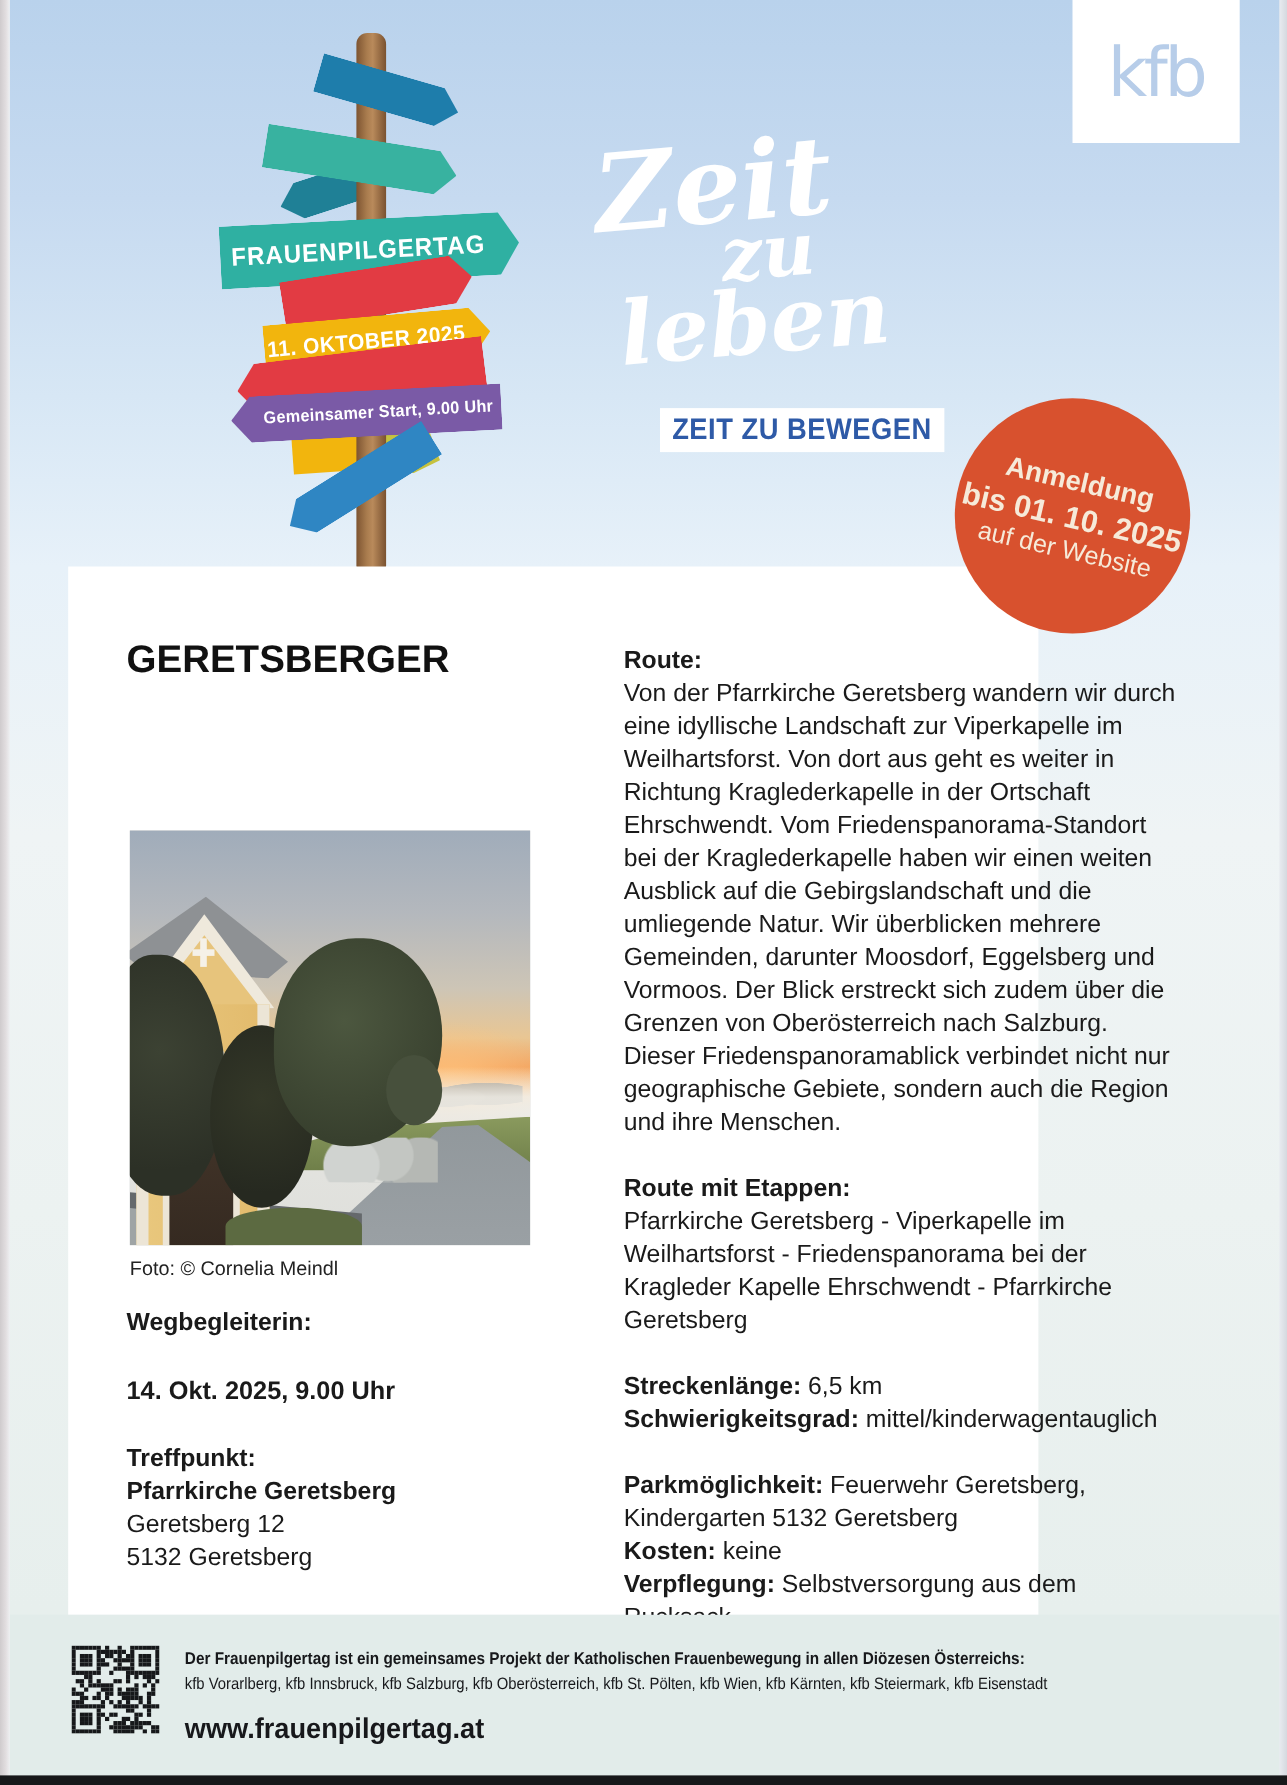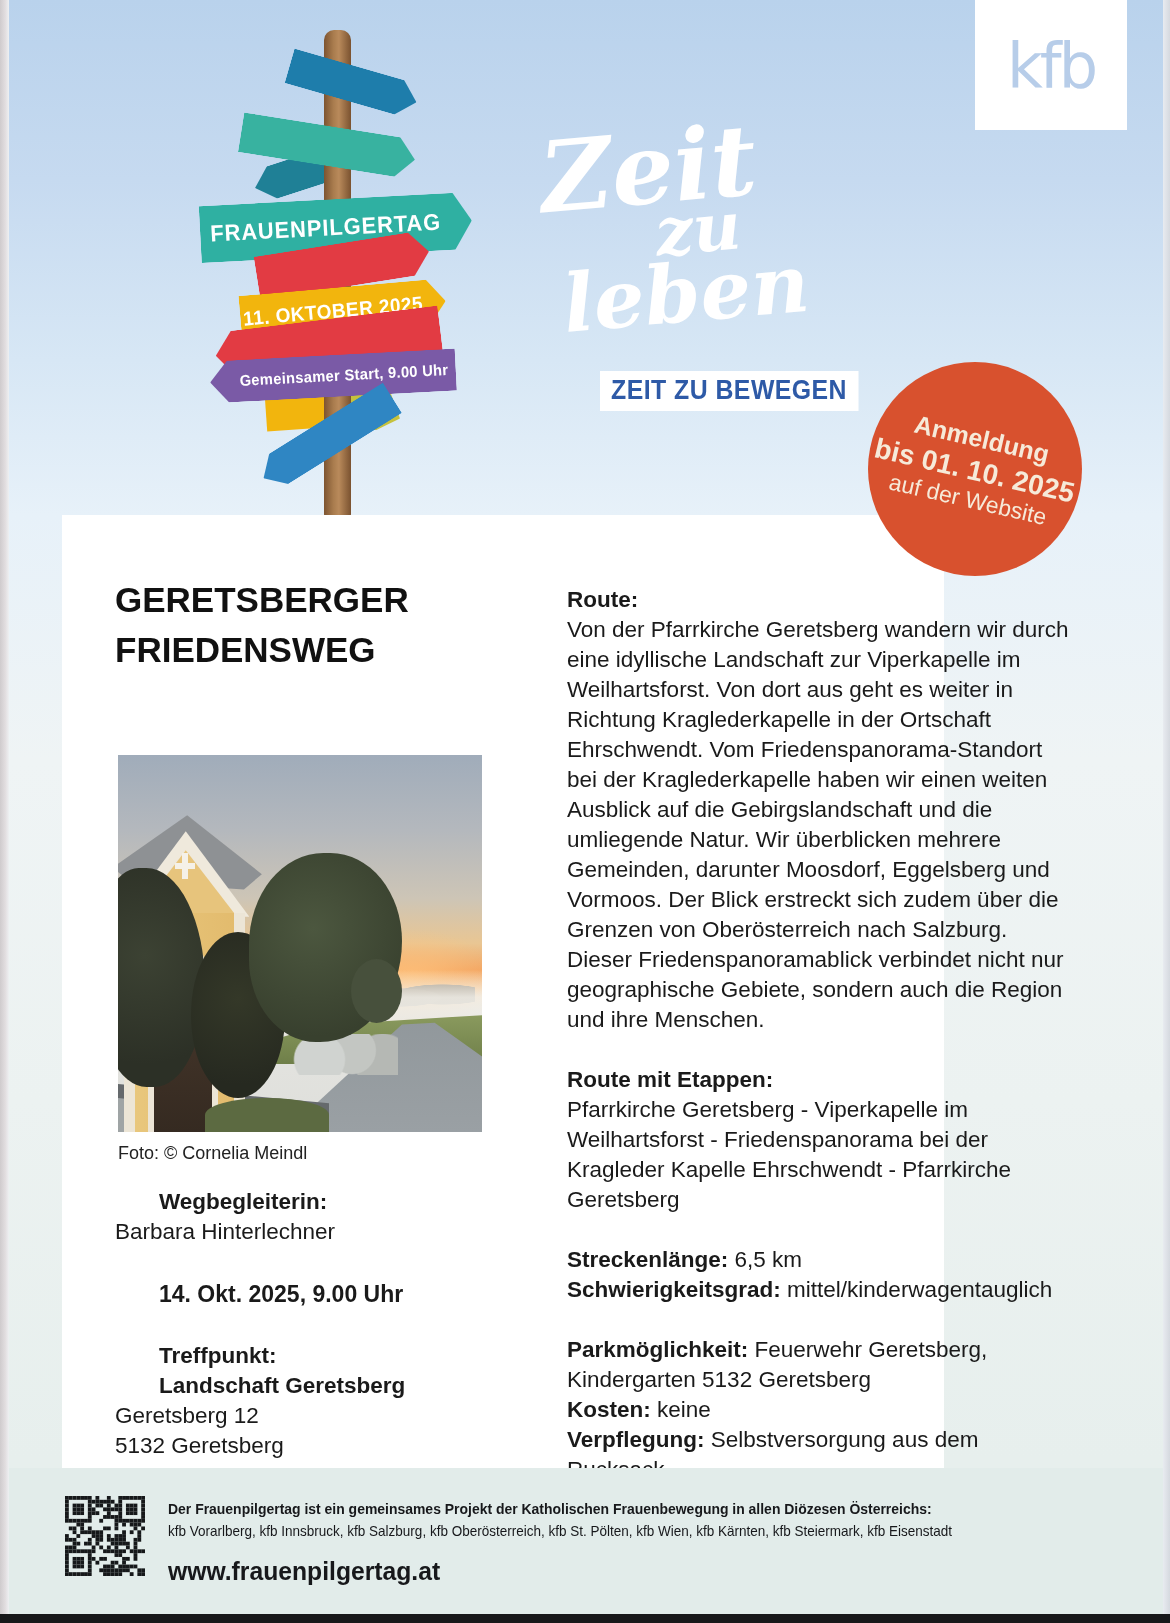--- a/index.html
+++ b/index.html
@@ -55,21 +55,21 @@
   .badge-text .b2{font-size:28px;font-weight:bold;}
   .badge-text .b3{font-size:23px;font-weight:normal;}
 
   
   .card{position:absolute;left:62px;top:515px;width:882px;height:953px;background:#ffffff;z-index:5;}
   .card-title{position:absolute;left:53px;top:60px;font-size:35px;line-height:50px;font-weight:bold;color:#111;}
   .photo{position:absolute;left:56px;top:240px;width:364px;height:377px;overflow:hidden;background:#b9bcbd;}
   .caption{position:absolute;left:56px;top:628px;font-size:18px;color:#222;}
   .left-col{position:absolute;left:53px;top:672px;width:430px;font-size:22.5px;line-height:30px;color:#1a1a1a;}
   .left-col .blk{margin-bottom:32px;}
-  .left-col .b{font-weight:bold;margin-left:44px;}
+  .left-col .b{font-weight:bold;}
   .dt{font-size:23px;}
   .right-col{position:absolute;left:505px;top:70px;width:508px;font-size:22.5px;line-height:30px;color:#1a1a1a;}
   .right-col p{margin:0 0 30px 0;}
   .right-col p.tight{margin:0;}
   .right-col strong{font-weight:bold;}
 
   
   .photo div{position:absolute;}
   .p-sky{inset:0;background:linear-gradient(180deg,#a0acba 0%,#b4b8bd 20%,#cdc5b6 38%,#e9c693 50%,#f2a360 57%,#f6c28a 62%,#ebe6dd 68%,#e3e3df 78%,#dedfdb 100%);}
   .p-sun{left:55%;top:46%;width:50%;height:28%;background:radial-gradient(ellipse at center,rgba(255,195,125,.95),rgba(255,170,90,0) 70%);}
@@ -145,21 +145,20 @@
     <div class="badge-text">
       <div class="b1">Anmeldung</div>
       <div class="b2">bis 01. 10. 2025</div>
       <div class="b3">auf der Website</div>
     </div>
   </div>
 
   <div class="card">
     <div class="card-title">
       <div>GERETSBERGER</div>
-      <div>FRIEDENSWEG</div>
     </div>
 
     <div class="photo">
       <div class="p-sky"></div>
       <div class="p-sun"></div>
       <div class="p-hills"></div>
       <div class="p-fog"></div>
       <div class="p-meadow"></div>
       <div class="p-road"></div>
       <div class="p-rocks"></div>
@@ -181,26 +180,25 @@
       <div class="p-bush-mid"></div>
       <div class="p-tree"></div>
       <div class="p-tree2"></div>
       <div class="p-grass"></div>
     </div>
     <div class="caption">Foto: © Cornelia Meindl</div>
 
     <div class="left-col">
       <div class="blk">
         <div class="b">Wegbegleiterin:</div>
-        <div>Barbara Hinterlechner</div>
       </div>
       <div class="blk b dt">14. Okt. 2025, 9.00 Uhr</div>
       <div class="blk">
         <div class="b">Treffpunkt:</div>
-        <div class="b">Landschaft Geretsberg</div>
+        <div class="b">Pfarrkirche Geretsberg</div>
         <div>Geretsberg 12</div>
         <div>5132 Geretsberg</div>
       </div>
     </div>
 
     <div class="right-col">
       <p><strong>Route:</strong><br>
         <span>Von der Pfarrkirche Geretsberg wandern wir durch eine idyllische Landschaft zur Viperkapelle im Weilhartsforst. Von dort aus geht es weiter in Richtung Kraglederkapelle in der Ortschaft Ehrschwendt. Vom Friedenspanorama-Standort bei der Kraglederkapelle haben wir einen weiten Ausblick auf die Gebirgslandschaft und die umliegende Natur. Wir überblicken mehrere Gemeinden, darunter Moosdorf, Eggelsberg und Vormoos. Der Blick erstreckt sich zudem über die Grenzen von Oberösterreich nach Salzburg. Dieser Friedenspanoramablick verbindet nicht nur geographische Gebiete, sondern auch die Region und ihre Menschen.</span></p>
       <p><strong>Route mit Etappen:</strong><br>
         <span>Pfarrkirche Geretsberg - Viperkapelle im Weilhartsforst - Friedenspanorama bei der Kragleder Kapelle Ehrschwendt - Pfarrkirche Geretsberg</span></p>

